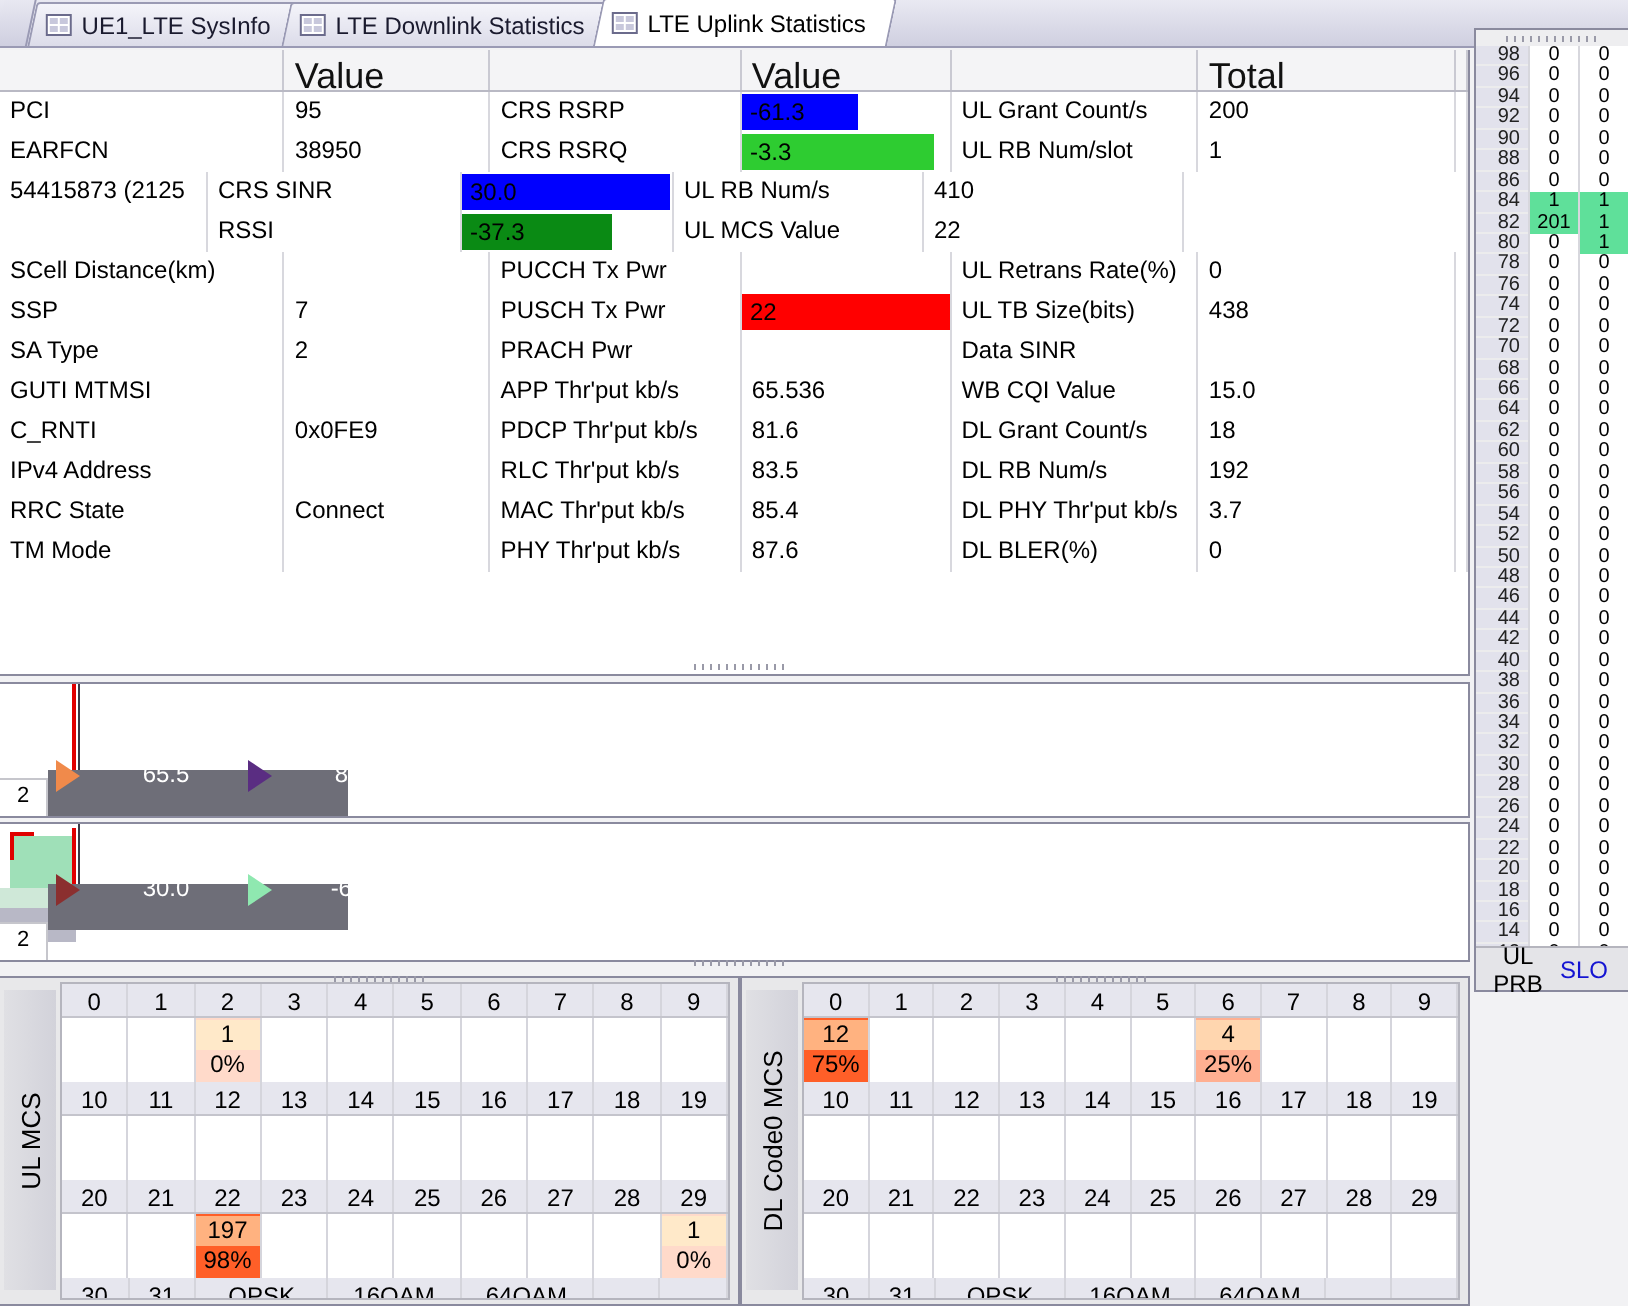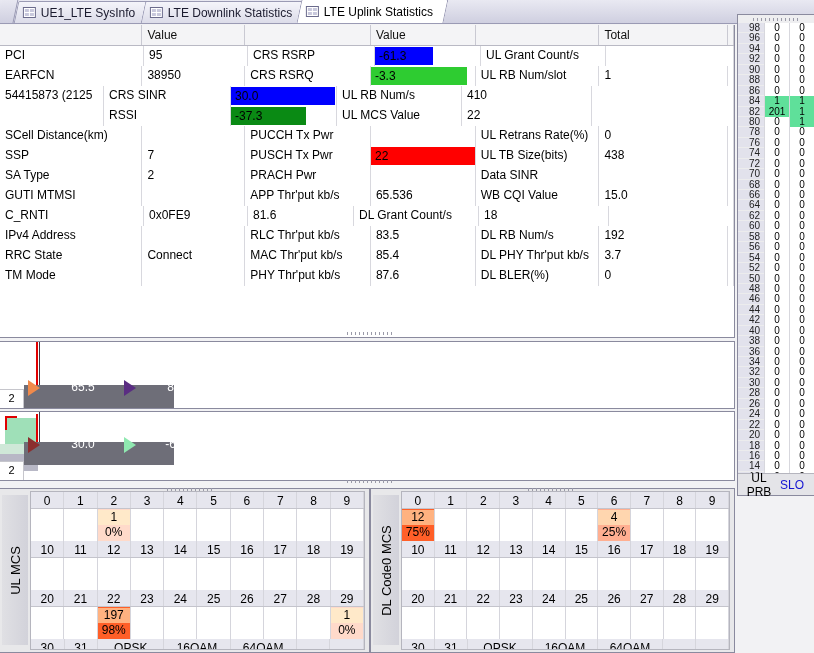--- a/index.html
+++ b/index.html
@@ -41,21 +41,21 @@
   .tab-ico i{background:#c8c8dc;display:block;}
   .tablead{width:16px;height:24px;flex:0 0 auto;
     background:linear-gradient(#e9e9f2,#cfcfe0);
     border-right:1px solid #9a9ab4;transform:skewX(-12deg);}
 
   
   .panel{position:absolute;background:#fff;border:1px solid #8a8a9e;}
   #grid-panel{left:0;top:25px;width:735px;height:313px;border-left:none;border-top:none;}
   .gridhead{
     display:flex;height:21px;background:#f4f4f6;
-    border-bottom:1px solid #b9b9c4;font-size:12px;
+    border-bottom:1px solid #b9b9c4;font-size:18px;
   }
   .gridhead div{
     border-right:1px solid #c9c9d2;padding:3px 0 0 5px;
     color:#111;overflow:hidden;white-space:nowrap;
   }
   .grow{display:flex;height:20px;font-size:12px;align-items:stretch;}
   .grow > div{
     border-right:1px solid #d8d8de;padding:2px 0 0 5px;
     overflow:hidden;white-space:nowrap;position:relative;
   }
@@ -194,20 +194,21 @@
     </div>
     <div id="grid-rows">
         <div class="grow">
           <div class="c1">PCI</div>
           <div class="c2">95</div>
           <div class="c3">CRS RSRP</div>
           <div class="c4 barcell">
             <div class="vbar" style="background: rgb(0, 0, 255); width: 58px;">-61.3</div>
           </div>
           <div class="c5">UL Grant Count/s</div>
+          <div class="c6">200</div>
           <div class="c7"></div>
         </div>
         <div class="grow">
           <div class="c1">EARFCN</div>
           <div class="c2">38950</div>
           <div class="c3">CRS RSRQ</div>
           <div class="c4 barcell">
             <div class="vbar" style="background: rgb(46, 204, 49); width: 96px;">-3.3</div>
           </div>
           <div class="c5">UL RB Num/slot</div>
@@ -268,20 +269,21 @@
           <div class="c2"></div>
           <div class="c3">APP Thr'put kb/s</div>
           <div class="c4">65.536</div>
           <div class="c5">WB CQI Value</div>
           <div class="c6">15.0</div>
           <div class="c7"></div>
         </div>
         <div class="grow">
           <div class="c1">C_RNTI</div>
           <div class="c2">0x0FE9</div>
+          <div class="c3">PDCP Thr'put kb/s</div>
           <div class="c4">81.6</div>
           <div class="c5">DL Grant Count/s</div>
           <div class="c6">18</div>
           <div class="c7"></div>
         </div>
         <div class="grow">
           <div class="c1">IPv4 Address</div>
           <div class="c2"></div>
           <div class="c3">RLC Thr'put kb/s</div>
           <div class="c4">83.5</div>

